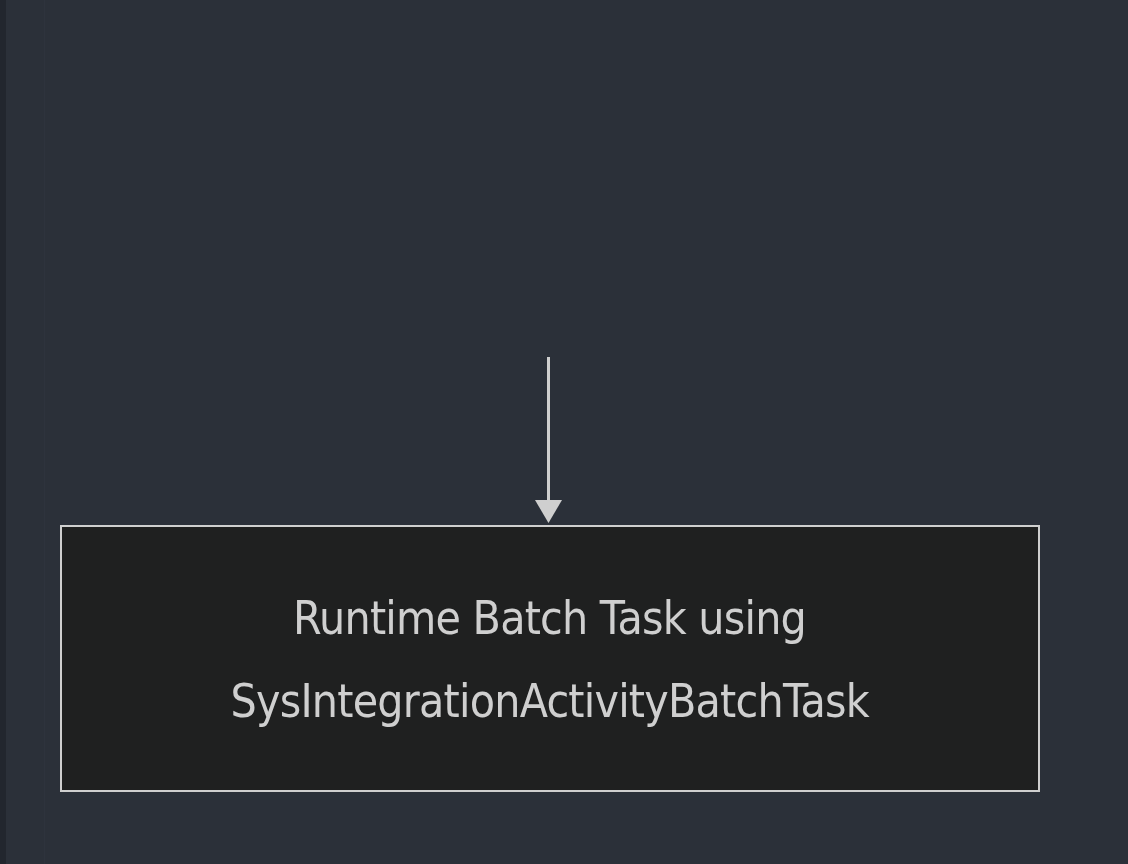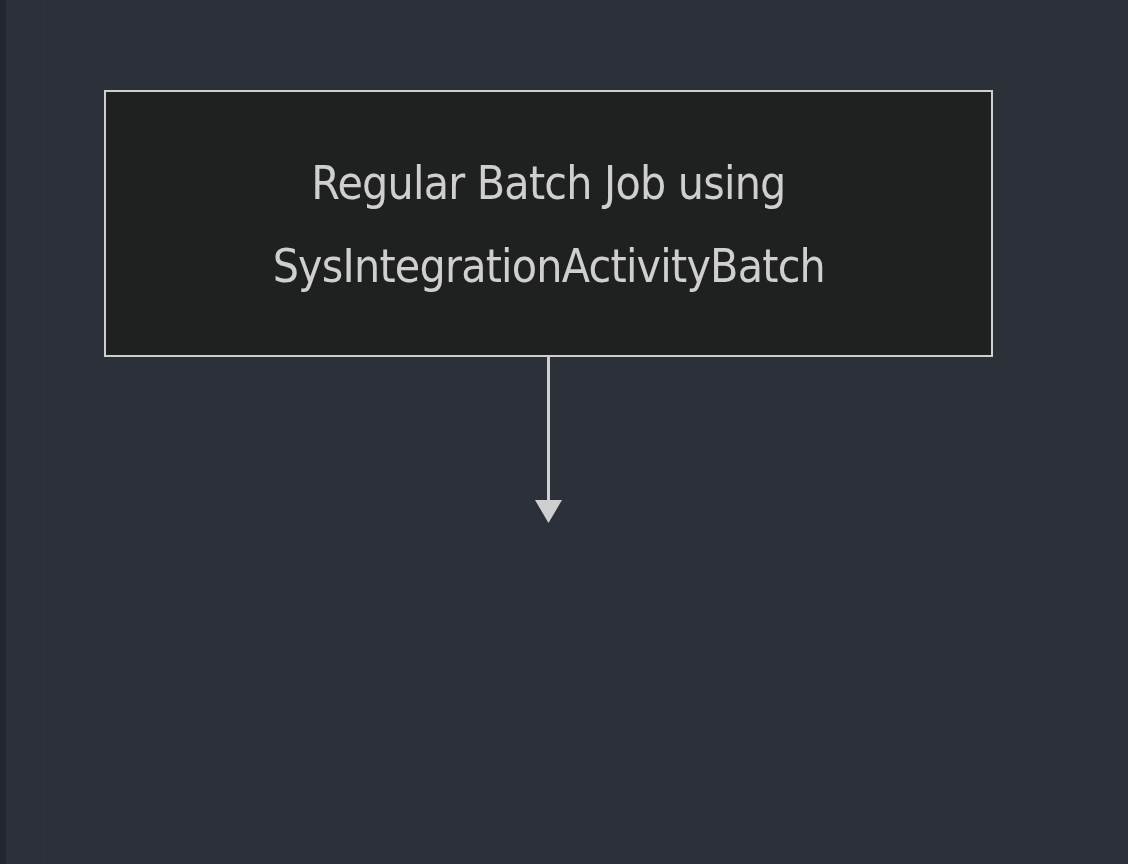--- a/index.html
+++ b/index.html
@@ -102,24 +102,24 @@
   }
 </style>
 </head>
 <body>
 
 <div id="diagram-canvas">
 
   <div class="edge-strip"></div>
   <div class="content-seam"></div>
 
-  <div class="node" id="node-batch-job">
-    <div class="node-label-line">Regular Batch Job using</div>
-    <div class="node-label-line">SysIntegrationActivityBatch</div>
+
+  <div class="node" id="node-batch-task">
+    <div class="node-label-line">Runtime Batch Task using</div>
+    <div class="node-label-line">SysIntegrationActivityBatchTask</div>
   </div>
-
 
   <svg id="edge-job-to-task" viewBox="0 0 1128 864" width="1128" height="864">
     <line class="edge-line" x1="548.5" y1="357" x2="548.5" y2="501"></line>
     <polygon class="edge-arrowhead" points="535,500 562,500 548.5,523"></polygon>
   </svg>
 
 </div>
 
 </body></html>

